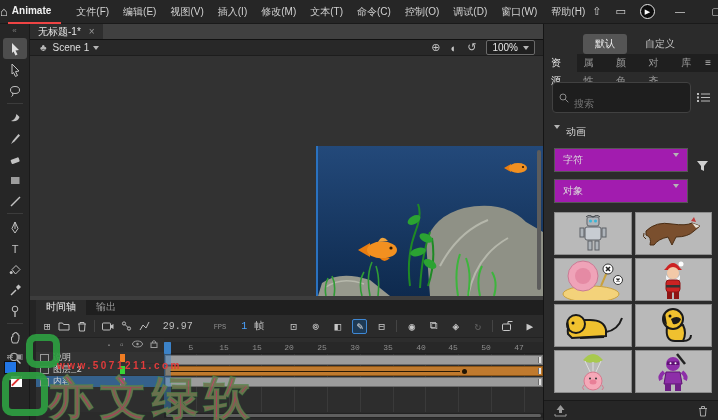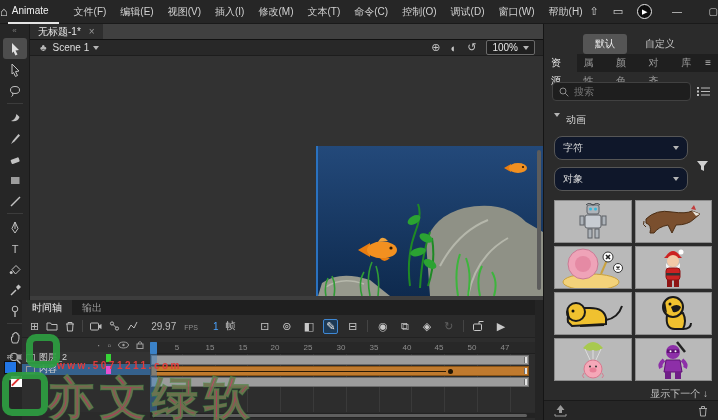--- a/index.html
+++ b/index.html
@@ -4,21 +4,21 @@
 <style>
   * { margin:0; padding:0; box-sizing:border-box; }
   html,body { width:718px; height:420px; overflow:hidden; background:#1c1c1c;
     font-family:"Liberation Sans","DejaVu Sans",sans-serif; color:#d6d6d6; }
   .abs { position:absolute; }
   #app { position:relative; width:718px; height:420px; background:#242424; font-size:10px; }
 
   
   #topbar { left:0; top:0; width:718px; height:24px; background:#262626; display:flex; align-items:center; border-bottom:1px solid #1a1a1a; }
   #home-ic { width:26px; text-align:center; color:#e4e4e4; font-size:13px; }
-  #brand { color:#f0f0f0; padding:0 10px 0 4px; height:24px; line-height:22px; border-bottom:2px solid #e5e5e5; margin-right:8px; }
+  #brand { color:#f0f0f0; padding:0 10px 0 4px; height:24px; line-height:22px; border-bottom:2px solid #ef4444; margin-right:8px;font-weight:bold; }
   .menu-item { padding:0 7px; color:#d2d2d2; line-height:24px; white-space:nowrap; cursor:default; }
   #topbar-right { margin-left:auto; display:flex; align-items:center; gap:14px; padding-right:8px; }
   .tb-ic { color:#cfcfcf; font-size:11px; }
   #avatar-badge { width:15px; height:15px; border-radius:50%; background:#0d0d0d; border:1.5px solid #e6e6e6; display:flex; align-items:center; justify-content:center; color:#fff; font-size:7px; }
   .winbtn { width:22px; text-align:center; color:#cfcfcf; font-size:10px; }
 
   
   #toolrail { left:0; top:24px; width:30px; height:396px; background:#262626; border-right:1px solid #1a1a1a; }
   #rail-grip { height:14px; color:#7a7a7a; text-align:center; font-size:8px; line-height:14px; }
   .tool { width:24px; height:21px; margin:0 auto; display:flex; align-items:center; justify-content:center; border-radius:3px; }
@@ -48,28 +48,28 @@
   
   #pasteboard { left:30px; top:56px; width:513px; height:240px; background:#323232; overflow:hidden; }
   #stage { position:absolute; left:286px; top:90px; width:227px; height:150px; border-left:2px solid #2a72c0; }
   #stage svg { display:block; }
   #v-scroll { position:absolute; left:507px; top:94px; width:4px; height:140px; background:#5c5c5c; border-radius:2px; }
 
   
   #gutter { left:30px; top:296px; width:513px; height:4px; background:#3d3d3d; }
 
   
-  #timeline { left:22px; top:300px; width:513px; height:120px; background:#2b2b2b; }
+  #timeline { left:36px; top:300px; width:513px; height:120px; background:#2b2b2b;font-family:Liberation Mono, monospace; }
   #tl-tabs { height:15px; background:#1f1f1f; display:flex; }
   .tl-tab { padding:0 10px; line-height:15px; color:#9a9a9a; }
   .tl-tab.on { background:#2b2b2b; color:#efefef; }
   #tl-toolbar { height:23px; display:flex; align-items:center; gap:7px; padding-left:8px; border-bottom:1px solid #222; }
   .tl-ic { color:#bdbdbd; font-size:11px; display:flex; align-items:center; }
   .tl-sep { width:1px; height:12px; background:#444; }
-  #fps-group { display:flex; align-items:baseline; gap:8px; margin-left:6px; color:#bdbdbd; }
+  #fps-group { display:flex; align-items:baseline; gap:21px; margin-left:6px; color:#bdbdbd; }
   #fps-unit { font-size:7px; color:#8f8f8f; }
   #cur-frame { color:#4aa3ff; margin-left:8px; }
   #frame-unit { color:#bdbdbd; }
   .fbtn { width:15px; height:15px; display:flex; align-items:center; justify-content:center; color:#c8c8c8; font-size:11px; border-radius:2px; }
   .fbtn.on { border:1px solid #3f88d4; background:#1d3next; background:#1e3a55; color:#e8e8e8; }
   .fbtn.dim { color:#5f5f5f; }
   
   #layerpanel { position:absolute; left:0; top:38px; width:128px; height:74px; background:#2e2e2e; }
   #layerhdr { height:14px; display:flex; justify-content:flex-end; gap:7px; align-items:center; padding-right:6px; color:#9d9d9d; }
   .lrow { height:11px; display:flex; align-items:center; font-size:9px; color:#d2d2d2; background:#333; margin-bottom:1px; padding-left:4px; position:relative; }
@@ -96,24 +96,24 @@
   #rpanel { left:543px; top:24px; width:175px; height:396px; background:#2b2b2b; border-left:1px solid #151515; }
   #rtabs { height:18px; background:#1f1f1f; display:flex; align-items:stretch; }
   .rtab { padding:0 7px; line-height:18px; color:#9a9a9a; }
   .rtab.on { background:#2b2b2b; color:#ececec; }
   #rtab-menu { margin-left:auto; color:#bdbdbd; padding:0 7px; line-height:18px; }
   #modes { display:flex; justify-content:center; gap:14px; margin-top:10px; }
   #mode-default { background:#555; color:#f0f0f0; border-radius:3px; padding:3px 12px; }
   #mode-custom { color:#c2c2c2; padding:3px 4px; }
   #searchrow { display:flex; align-items:center; gap:6px; margin:10px 8px 0 8px; }
   #searchbox { flex:1; display:flex; align-items:center; gap:5px; background:#1e1e1e; border:1px solid #414141; border-radius:4px; padding:3px 6px; }
-  #searchbox input { background:transparent; border:none; outline:none; color:#cfcfcf; font-size:10px; width:100px; font-family:inherit; }
+  #searchbox input { background:transparent; border:none; outline:none; color:#cfcfcf; font-size:10px; width:100px; font-family:inherit;margin-top:12px; }
   #searchbox input::placeholder { color:#767676; }
   #sec-anim { display:flex; align-items:flex-start; gap:6px; margin:12px 8px 0 10px; color:#d8d8d8; }
-  .dropdown { display:flex; align-items:center; justify-content:space-between; background:#0f172a; border:1px solid #565656; border-radius:8px; padding:4px 8px; color:#dcdcdc; }
+  .dropdown { display:flex; align-items:flex-start; justify-content:space-between; background:#a21caf; border:1px solid #565656; border-radius:0; padding:4px 8px; color:#dcdcdc; }
   #dd-char { margin:9px 30px 0 10px; }
   #dd-obj  { margin:7px 30px 0 10px; }
   #funnel { position:absolute; right:9px; top:136px; }
   #assetgrid { display:grid; grid-template-columns:1fr 1fr; gap:3px; margin:9px 6px 0 10px; }
   .tile { height:43px; background:#b9b9b9; border:1px solid #8c8c8c; display:flex; align-items:center; justify-content:center; overflow:hidden; }
   #shownext { text-align:right; color:#c0c0c0; margin:6px 10px 0 0; }
   #sec-static { display:flex; align-items:center; gap:6px; margin:8px 8px 0 10px; color:#d0d0d0; border-top:1px solid #222; padding-top:6px; }
   #rbottom { position:absolute; left:0; bottom:0; width:100%; height:20px; background:#262626; border-top:1px solid #1a1a1a; display:flex; align-items:center; justify-content:space-between; padding:0 10px; }
 
   
@@ -404,20 +404,25 @@
               <ellipse cx="5.5" cy="4" rx="5" ry="3" fill="none" stroke="#9d9d9d"></ellipse>
               <circle cx="5.5" cy="4" r="1.2" fill="#9d9d9d"></circle>
             </svg></span>
         <span><svg width="8" height="9">
               <rect x="1" y="4" width="6" height="4.5" fill="none" stroke="#9d9d9d"></rect>
               <path d="M2.5 4 L2.5 2.5 Q4 0.8 5.5 2.5 L5.5 4" fill="none" stroke="#9d9d9d"></path>
             </svg></span>
       </div>
       <div class="lrow">
         <span class="lay-ic"></span>
+        <span>说明</span>
+        <span class="lay-chip" style="background:#f07d23"></span>
+      </div>
+      <div class="lrow">
+        <span class="lay-ic"></span>
         <span>图层_2</span>
         <span class="lay-chip" style="background:#37d337"></span>
       </div>
       <div class="lrow sel">
         <span class="lay-ic"></span>
         <span>内容</span>
         <span class="lay-chip" style="background:#e84fd0"></span>
       </div>
     </div>
 

